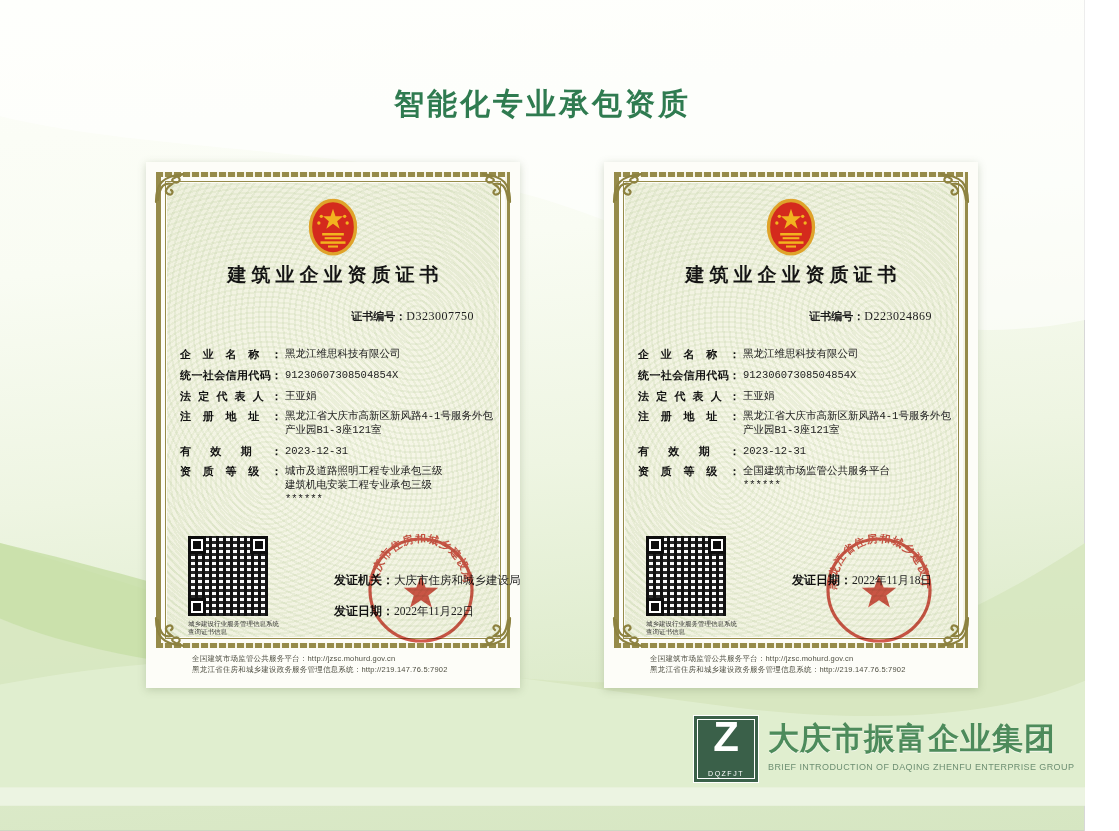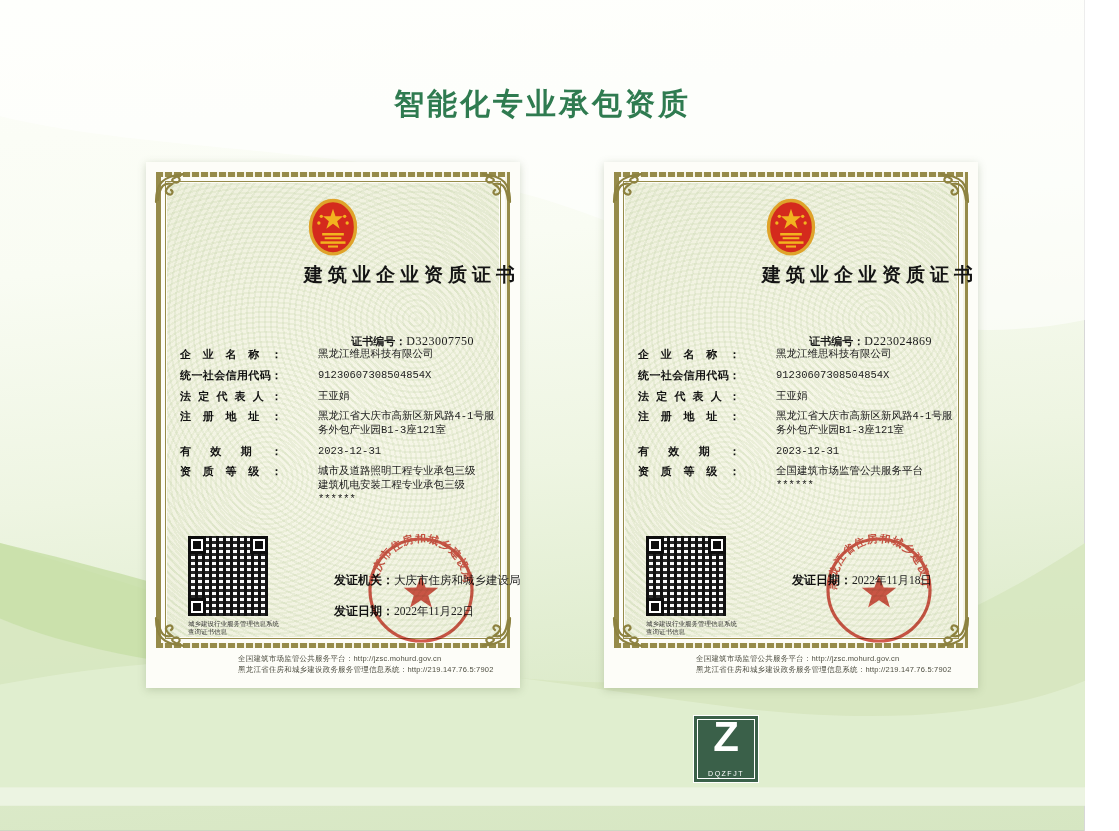--- a/index.html
+++ b/index.html
@@ -52,32 +52,32 @@
     position:absolute;top:21px;left:21px;right:21px;bottom:51px;
     background:
       repeating-radial-gradient(circle at 30% 65%, rgba(170,195,130,.14) 0 2px, rgba(255,255,255,0) 2px 5px),
       repeating-radial-gradient(circle at 75% 30%, rgba(150,180,120,.12) 0 2px, rgba(255,255,255,0) 2px 6px),
       radial-gradient(circle at 55% 55%, #f7f7e9 0%, #f2f3e2 60%, #eef0dd 100%);
   }
 
   .emblem{position:absolute;top:36px;left:50%;transform:translateX(-50%);width:50px;height:60px;}
   .cert-title{
     position:absolute;top:100px;left:0;right:0;
-    text-align:right;font-size:19px;font-weight:bold;color:#141414;
+    text-align:center;font-size:19px;font-weight:bold;color:#141414;
     letter-spacing:5px;text-indent:5px;
   }
   .cert-no{
     position:absolute;top:147px;right:46px;
-    font-size:11px;color:#1c1c1c;margin-top:25px;
+    font-size:11px;color:#1c1c1c;
   }
   .cert-no .lbl{font-weight:bold;}
   .cert-no .val{font-family:"Liberation Serif","DejaVu Serif",serif;font-size:12px;letter-spacing:.5px;}
 
   .fields{position:absolute;top:186px;left:34px;right:24px;}
-  .frow{display:flex;margin-bottom:7px;line-height:1.25;gap:33px;}
+  .frow{display:flex;margin-bottom:7px;line-height:1.25;}
   .flabel{
     flex:none;width:102px;
     font-size:11px;font-weight:bold;color:#111;
     text-align:justify;text-align-last:justify;text-justify:inter-character;
   }
   .fvalue{
     flex:1;padding-left:3px;
     font-family:Liberation Mono, monospace;
     font-size:10.5px;color:#222;line-height:1.3;
   }
@@ -98,21 +98,21 @@
 
   .issue{position:absolute;left:188px;top:408px;}
   .issue-row{margin-bottom:12px;white-space:nowrap;}
   .issue-row .lbl{font-size:12px;font-weight:bold;color:#111;}
   .issue-row .val{font-family:"Liberation Serif","DejaVu Serif",serif;font-size:11.5px;color:#222;}
 
   .seal{position:absolute;left:219px;top:372px;width:112px;height:112px;opacity:.85;mix-blend-mode:multiply;z-index:4;}
 
   .cert-footer{
     position:absolute;left:46px;right:22px;bottom:13px;
-    font-size:7.5px;color:#4f4f42;line-height:1.5;letter-spacing:.2px;margin-left:46px;
+    font-size:7.5px;color:#4f4f42;line-height:1.5;letter-spacing:.2px;
   }
   .cert-footer div{white-space:nowrap;}
 
   
   .logo{position:absolute;left:694px;top:716px;z-index:2;display:flex;align-items:flex-start;}
   .badge{
     position:relative;width:64px;height:66px;background:#3a6049;
     outline:1px solid #ffffff;flex:none;
   }
   .badge-frame{position:absolute;inset:3px;border:1.5px solid #ffffff;}
@@ -341,15 +341,19 @@
       <div>黑龙江省住房和城乡建设政务服务管理信息系统：http://219.147.76.5:7902</div>
     </div>
   </div>
 
   <div class="logo">
     <div class="badge">
       <div class="badge-frame"></div>
       <div class="badge-z">Z</div>
       <div class="badge-sub">DQZFJT</div>
     </div>
+    <div class="logo-text">
+      <div class="logo-name">大庆市振富企业集团</div>
+      <div class="logo-sub">BRIEF INTRODUCTION OF DAQING ZHENFU ENTERPRISE GROUP</div>
+    </div>
   </div>
 
 </div>
 
 </body></html>

